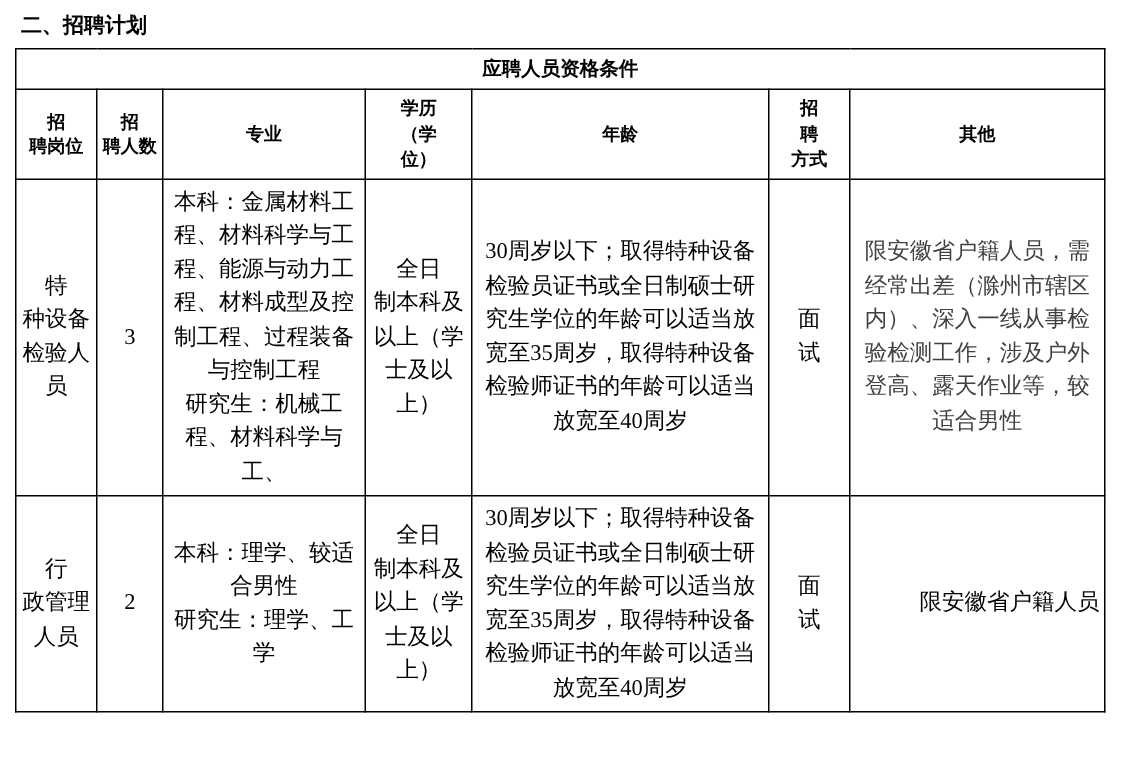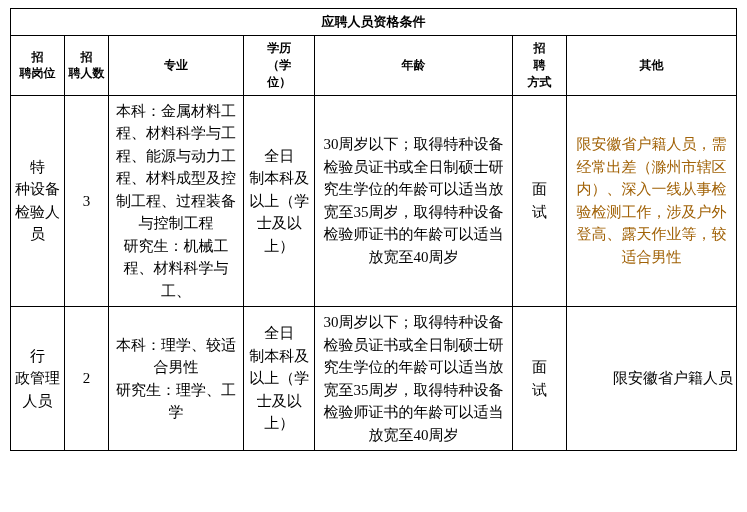--- a/index.html
+++ b/index.html
@@ -54,20 +54,21 @@
     .data-cell {
       font-size: 15px;
       line-height: 1.5;
       margin-left: 19px;
     }
   </style>
 </head>
 <body>
 
 <div class="page-container">
+  <div class="section-title">二、招聘计划</div>
 
   <table>
     <colgroup>
       <col class="col-post">
       <col class="col-count">
       <col class="col-major">
       <col class="col-edu">
       <col class="col-age">
       <col class="col-recruit">
       <col class="col-other">
@@ -102,21 +103,21 @@
           <td class="data-cell" style="white-space: pre-line;">本科：金属材料工程、材料科学与工程、能源与动力工程、材料成型及控制工程、过程装备与控制工程
 研究生：机械工程、材料科学与工、</td>
           <td class="data-cell" style="white-space: pre-line;">全日
 制本科及
 以上（学
 士及以
 上）</td>
           <td class="data-cell" style="white-space: pre-line;">30周岁以下；取得特种设备检验员证书或全日制硕士研究生学位的年龄可以适当放宽至35周岁，取得特种设备检验师证书的年龄可以适当放宽至40周岁</td>
           <td class="data-cell" style="white-space: pre-line;">面
 试</td>
-          <td class="data-cell" style="white-space: pre-line; color: #a16207;">限安徽省户籍人员，需经常出差（滁州市辖区内）、深入一线从事检验检测工作，涉及户外登高、露天作业等，较适合男性</td>
+          <td class="data-cell" style="white-space: pre-line; color: #404040;">限安徽省户籍人员，需经常出差（滁州市辖区内）、深入一线从事检验检测工作，涉及户外登高、露天作业等，较适合男性</td>
         </tr>
         <tr>
           <td class="data-cell" style="white-space: pre-line;">行
 政管理
 人员</td>
           <td class="data-cell" style="white-space: pre-line;">2</td>
           <td class="data-cell" style="white-space: pre-line;">本科：理学、较适合男性
 研究生：理学、工学</td>
           <td class="data-cell" style="white-space: pre-line;">全日
 制本科及

